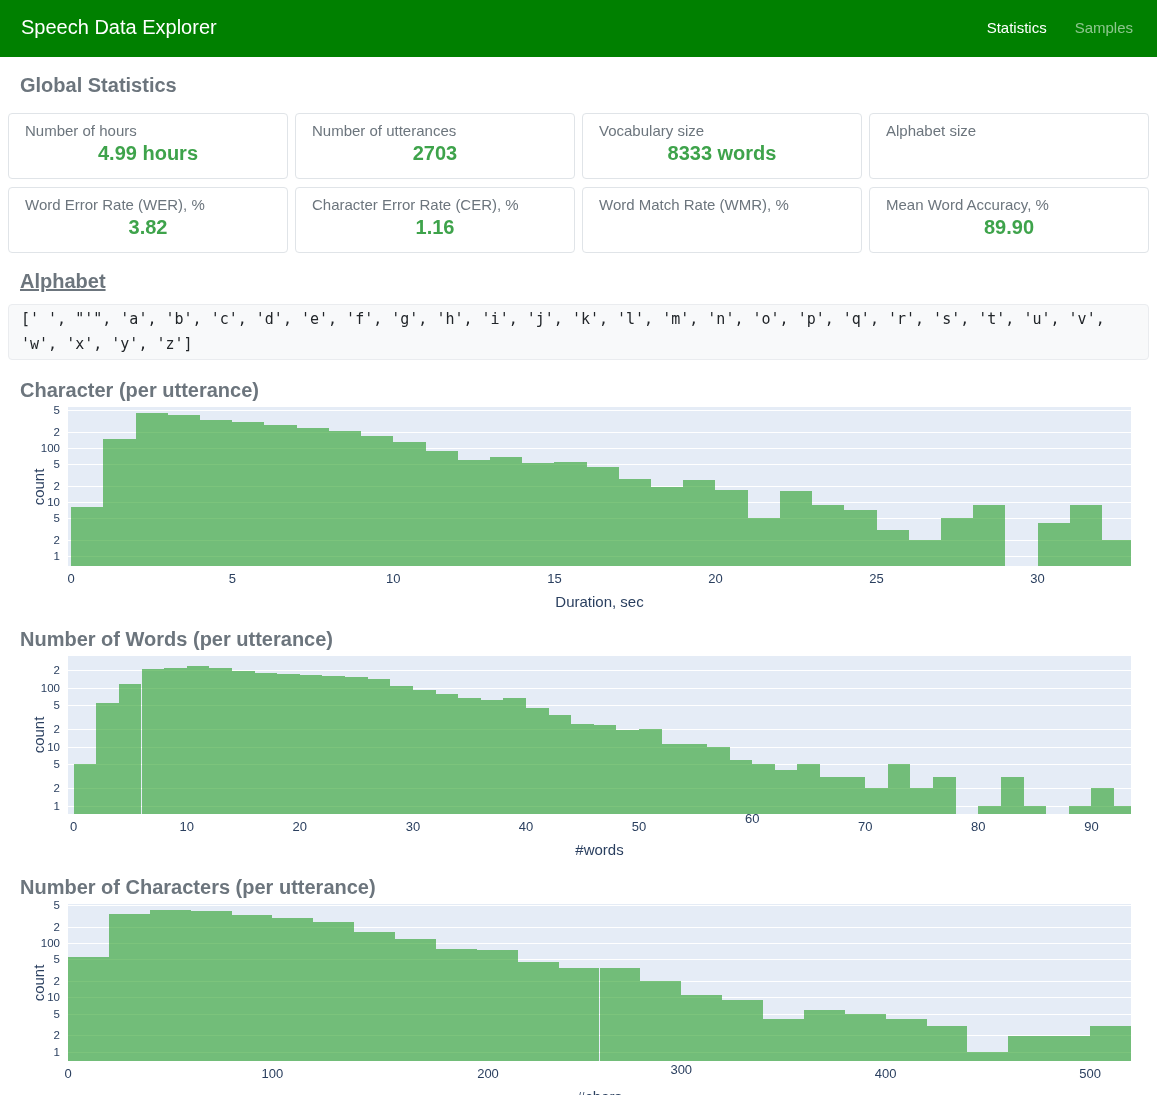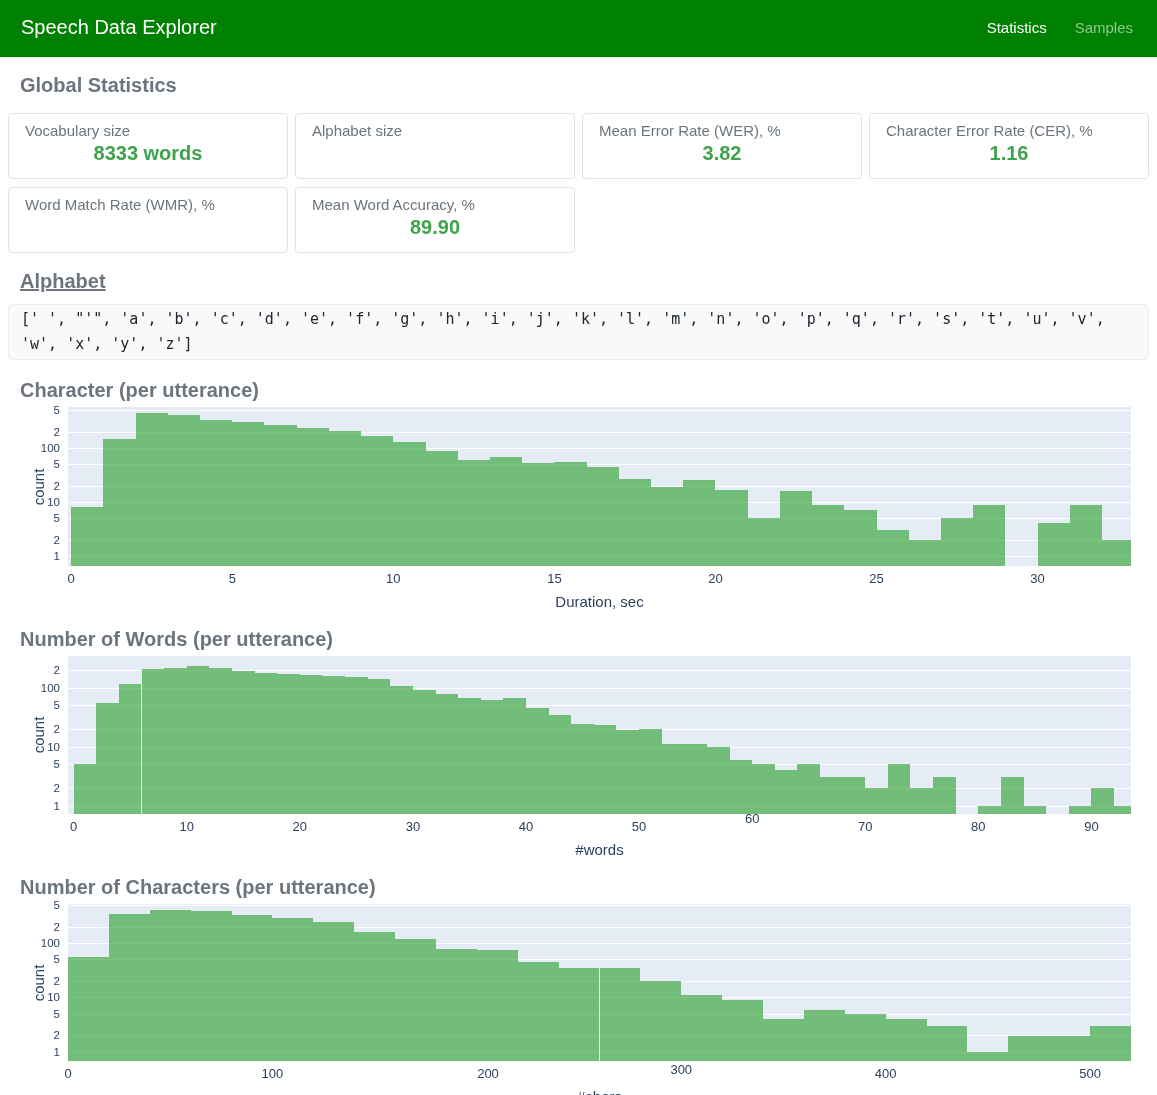--- a/index.html
+++ b/index.html
@@ -63,28 +63,36 @@
     <span class="nav-link muted">Samples</span>
   </div>
 </div>
 
 <div class="main">
 
   <div class="section-heading">Global Statistics</div>
 
   <div class="cards">
     <div class="card">
+      <div class="card-label">Number of hours</div>
+      <div class="card-value">4.99 hours</div>
+    </div>
+    <div class="card">
+      <div class="card-label">Number of utterances</div>
+      <div class="card-value">2703</div>
+    </div>
+    <div class="card">
       <div class="card-label">Vocabulary size</div>
       <div class="card-value">8333 words</div>
     </div>
     <div class="card">
       <div class="card-label">Alphabet size</div>
     </div>
     <div class="card">
-      <div class="card-label">Mean Error Rate (WER), %</div>
+      <div class="card-label">Word Error Rate (WER), %</div>
       <div class="card-value">3.82</div>
     </div>
     <div class="card">
       <div class="card-label">Character Error Rate (CER), %</div>
       <div class="card-value">1.16</div>
     </div>
     <div class="card">
       <div class="card-label">Word Match Rate (WMR), %</div>
     </div>
     <div class="card">

